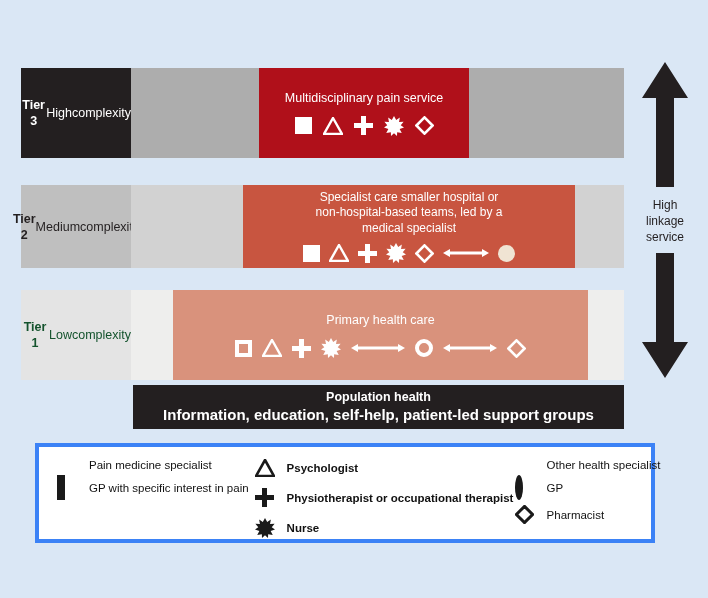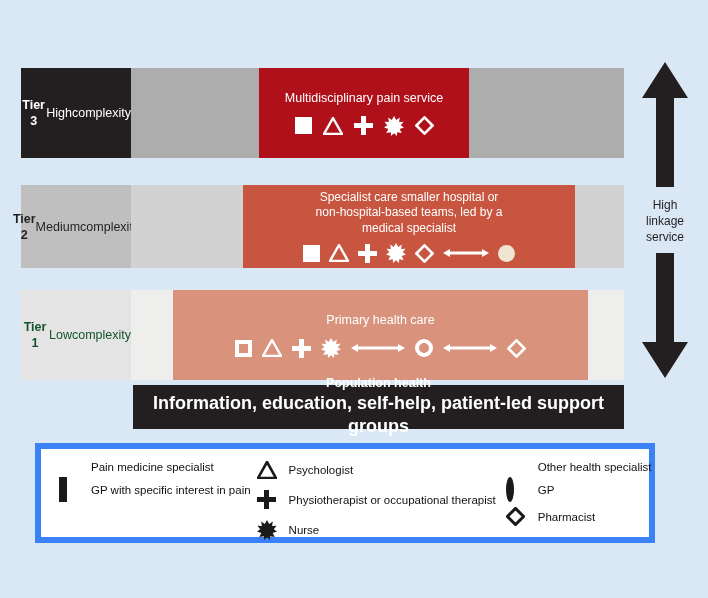--- a/index.html
+++ b/index.html
@@ -63,36 +63,36 @@
   #tier1-card .arrow{width:54px;}
 
   
   #population-bar{
     position:absolute;left:133px;top:385px;width:491px;height:44px;
     background:#231f20;color:#fff;
     display:flex;flex-direction:column;align-items:center;justify-content:center;
     text-align:center;line-height:1.3;
   }
   #population-bar .p-title{font-size:12.5px;font-weight:bold;}
-  #population-bar .p-sub{font-size:18px;font-weight:bold;}
+  #population-bar .p-sub{font-size:15px;font-weight:bold;}
 
   
   #linkage{position:absolute;left:630px;top:62px;width:70px;height:320px;
     display:flex;flex-direction:column;align-items:center;justify-content:space-between;}
   #linkage-label{font-size:12px;color:#231f20;text-align:center;line-height:1.32;}
 
   
   #legend{
     position:absolute;left:35px;top:443px;width:620px;height:100px;
-    background:#ffffff;border:6px solid #3b82f6;box-sizing:border-box;
+    background:#ffffff;border:4px solid #3b82f6;box-sizing:border-box;
     display:flex;padding:12px 0 0 0;
   }
   .legend-col{display:flex;flex-direction:column;gap:11px;}
   #legend-col-1{width:220px;padding-left:18px;}
-  #legend-col-2{width:250px;padding-left:6px;}
+  #legend-col-2{width:250px;padding-left:6px;font-weight:bold;}
   #legend-col-3{width:auto;padding-left:10px;}
   .legend-item{display:flex;align-items:center;gap:10px;}
   .legend-item .lbl{font-size:11.5px;color:#111;white-space:nowrap;}
   .lg-ic{flex:0 0 auto;display:inline-block;line-height:0;width:22px;text-align:left;}
   .lg-sq-f{width:18px;height:18px;background:#1a1a1a;}
   .lg-sq-o{width:18px;height:18px;border:4px solid #1a1a1a;box-sizing:border-box;background:#fff;}
   .lg-circ-f{width:18px;height:18px;border-radius:50%;background:#1a1a1a;}
   .lg-circ-o{width:18px;height:18px;border-radius:50%;border:4px solid #1a1a1a;box-sizing:border-box;background:#fff;}
 </style>
 </head>

